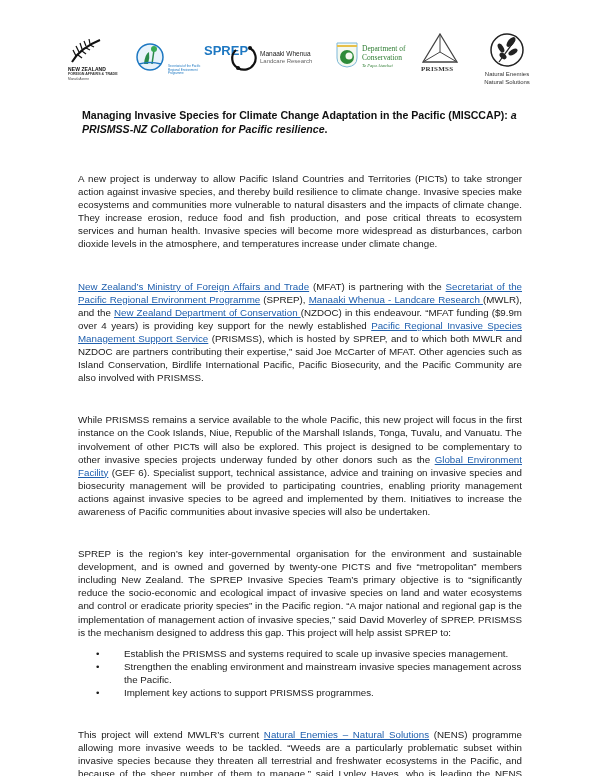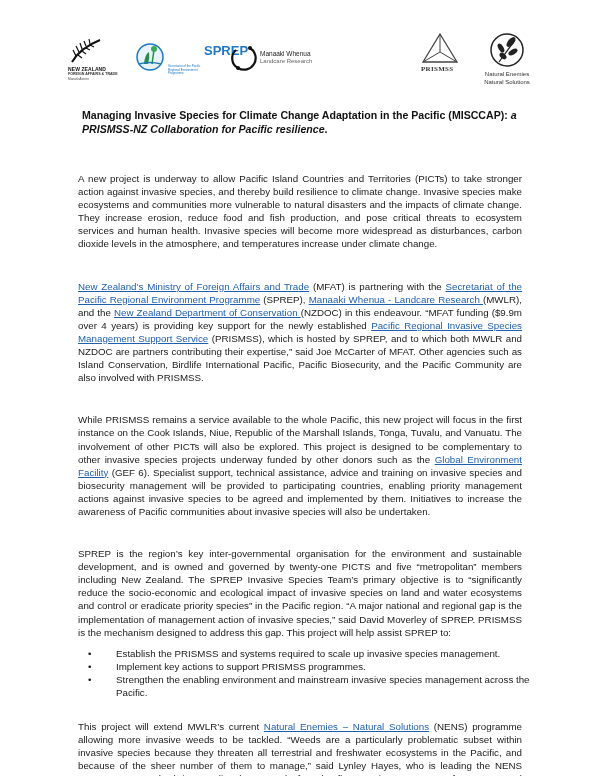--- a/index.html
+++ b/index.html
@@ -26,21 +26,21 @@
     .logo-prism .t { position: absolute; left: 6px; top: 33px; font-size: 7px; font-family: "Liberation Serif", serif; font-weight: bold; color: #333; letter-spacing: 0.3px; }
     .logo-nens { left: 472px; top: 0px; width: 70px; height: 62px; }
     .logo-nens .t { position: absolute; left: 0; top: 38px; width: 70px; text-align: center; font-size: 6px; color: #333; line-height: 8px; }
 
     .doc { position: absolute; left: 70px; top: 96px; width: 460px; }
     .title { font-family: "Liberation Sans", sans-serif; font-size: 10.6px; font-weight: bold; line-height: 14px; margin: 12px; color: #111; }
     .title .ital { font-style: italic; }
     p.para { font-size: 9.75px; line-height: 13.1px; margin: 8px; text-align: justify; color: #1a1a1a; }
     a.lnk { color: #1f5fae; text-decoration: underline; }
     .gap { height: 13px; }
-    ul.bullets { margin: 0; padding: 0 0 0 46px; list-style: none; }
+    ul.bullets { margin: 8px; padding: 0 0 0 46px; list-style: none; }
     ul.bullets li { font-size: 9.75px; line-height: 13.1px; position: relative; text-align: left; }
     ul.bullets li::before { content: "\2022"; position: absolute; left: -28px; top: 0; }
   </style>
 </head>
 <body>
 
 <div class="logos">
 
   <div class="logo logo-nz">
     <svg width="34" height="26" viewBox="0 0 34 26" style="position:absolute;left:2px;top:0;">
@@ -78,20 +78,33 @@
     <svg width="28" height="28" viewBox="0 0 28 28" style="position:absolute;left:0;top:4px;">
       <path d="M20 4 A11 11 0 0 1 8 24" stroke="#111" stroke-width="2.2" fill="none"></path>
       <path d="M8 24 A11 11 0 0 1 6 6" stroke="#111" stroke-width="2.2" fill="none"></path>
       <circle cx="20" cy="4" r="2" fill="#111"></circle>
       <circle cx="8" cy="24" r="2" fill="#111"></circle>
     </svg>
     <span class="t1">Manaaki Whenua</span>
     <span class="t2">Landcare Research</span>
   </div>
 
+  <div class="logo logo-doc">
+    <svg width="22" height="26" viewBox="0 0 22 26" style="position:absolute;left:0;top:2px;">
+      <path d="M1 1 H21 V16 Q21 24 11 25 Q1 24 1 16 Z" fill="#f4f9f0" stroke="#7cb7d8" stroke-width="1"></path>
+      <circle cx="11" cy="15" r="7" fill="#2e8b3a"></circle>
+      <circle cx="13" cy="14" r="3.5" fill="#f4f9f0"></circle>
+      <path d="M1 4 H21" stroke="#e7c04a" stroke-width="2"></path>
+    </svg>
+    <span class="t1">
+      <span>Department of</span><br>
+      <span>Conservation</span>
+    </span>
+    <span class="t3">Te Papa Atawhai</span>
+  </div>
 
   <div class="logo logo-prism">
     <svg width="40" height="32" viewBox="0 0 40 32" style="position:absolute;left:5px;top:0;">
       <path d="M20 2 L37 30 H3 Z" stroke="#444" stroke-width="1.3" fill="none"></path>
       <path d="M20 2 L20 20 L3 30 M20 20 L37 30" stroke="#444" stroke-width="1" fill="none"></path>
     </svg>
     <span class="t">PRISMSS</span>
   </div>
 
   <div class="logo logo-nens">
@@ -125,21 +138,21 @@
   <div class="gap"></div>
 
   <p class="para">
     <span>While PRISMSS remains a service available to the whole Pacific, this new project will focus in the first instance on the Cook Islands, Niue, Republic of the Marshall Islands, Tonga, Tuvalu, and Vanuatu. The involvement of other PICTs will also be explored. This project is designed to be complementary to other invasive species projects underway funded by other donors such as the </span><a class="lnk" href="#">Global Environment Facility</a><span> (GEF 6). Specialist support, technical assistance, advice and training on invasive species and biosecurity management will be provided to participating countries, enabling priority management actions against invasive species to be agreed and implemented by them. Initiatives to increase the awareness of Pacific communities about invasive species will also be undertaken.</span>
   </p>
   <div class="gap"></div>
 
   <p class="para">SPREP is the region’s key inter-governmental organisation for the environment and sustainable development, and is owned and governed by twenty-one PICTS and five “metropolitan” members including New Zealand. The SPREP Invasive Species Team’s primary objective is to “significantly reduce the socio-economic and ecological impact of invasive species on land and water ecosystems and control or eradicate priority species” in the Pacific region. “A major national and regional gap is the implementation of management action of invasive species,” said David Moverley of SPREP. PRISMSS is the mechanism designed to address this gap. This project will help assist SPREP to:</p>
   <ul class="bullets">
     <li>Establish the PRISMSS and systems required to scale up invasive species management.</li>
+    <li>Strengthen the enabling environment and mainstream invasive species management across the Pacific.</li>
     <li>Implement key actions to support PRISMSS programmes.</li>
-    <li>Strengthen the enabling environment and mainstream invasive species management across the Pacific.</li>
   </ul>
   <div class="gap"></div>
 
   <p class="para">
     <span>This project will extend MWLR’s current </span><a class="lnk" href="#">Natural Enemies – Natural Solutions</a><span> (NENS) programme allowing more invasive weeds to be tackled. “Weeds are a particularly problematic subset within invasive species because they threaten all terrestrial and freshwater ecosystems in the Pacific, and because of the sheer number of them to manage,” said Lynley Hayes, who is leading the NENS programme. Weeds thrive on disturbance and often the first species to recover after storms and cyclones, which also spread them to</span>
   </p>
 </div>
 
 </body></html>

